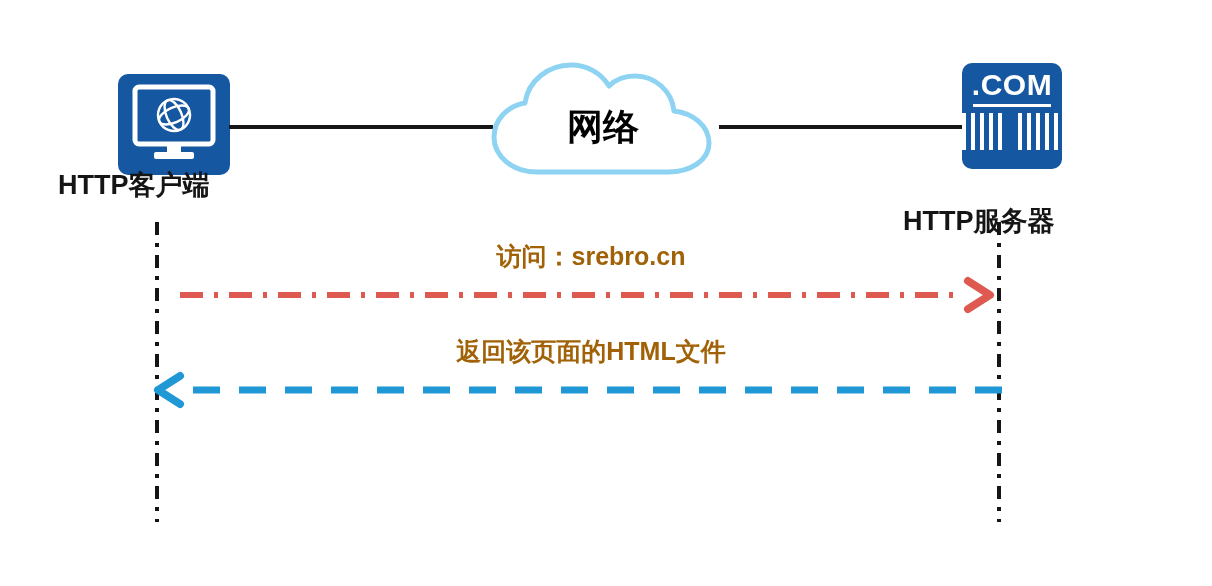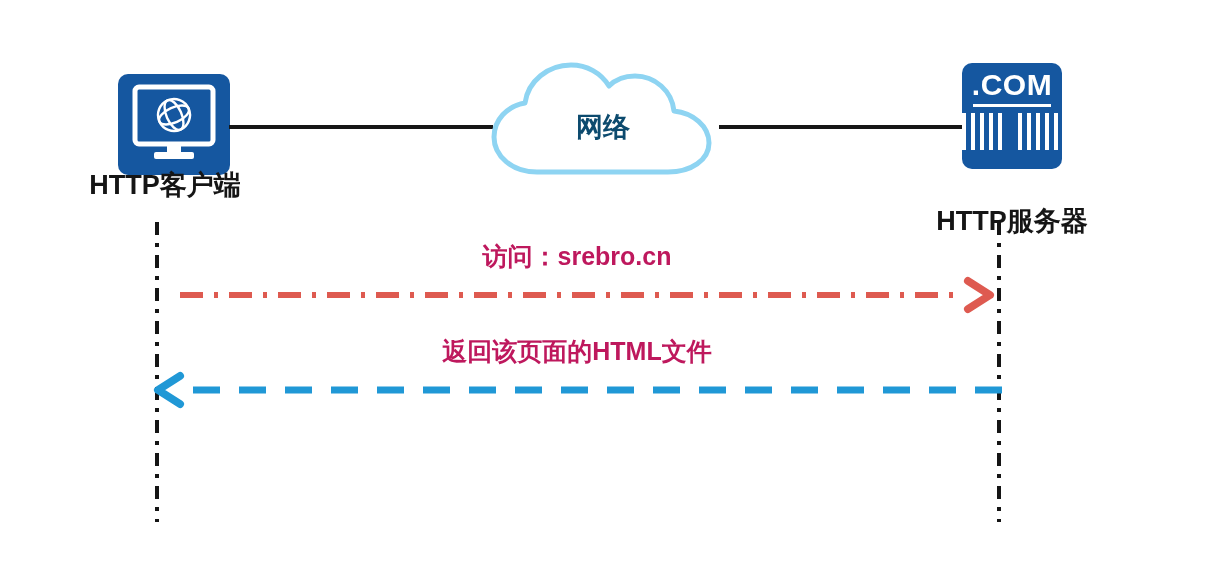--- a/index.html
+++ b/index.html
@@ -35,44 +35,44 @@
   .connector{height:4px;background:#161616;top:125px;}
   .connector.left{left:229px;width:264px;}
   .connector.right{left:719px;width:246px;}
 
   
   .cloud-wrap{left:480px;top:52px;width:246px;height:136px;}
   .cloud-label{
     left:480px;top:52px;width:246px;height:136px;
     display:flex;align-items:center;justify-content:center;
     padding-top:14px;box-sizing:border-box;
-    font-size:27px;font-weight:600;color:#0c4a6e;
+    font-size:36px;font-weight:600;color:#000000;
   }
 
   
   .node-label{
-    font-size:27px;font-weight:600;color:#151515;text-align:center;
+    font-size:27px;font-weight:600;color:#151515;
   }
   .client-label{left:58px;top:167px;width:214px;}
   .server-label{left:903px;top:167px;width:218px;margin-top:36px;}
 
   
   .lifeline{
     width:4px;height:300px;top:222px;
     background:repeating-linear-gradient(180deg,
       #151515 0 13px,transparent 13px 21px,
       #151515 21px 25px,transparent 25px 33px);
   }
   .lifeline.client{left:155px;}
   .lifeline.server{left:997px;}
 
   
   .msg-label{
-    left:297px;width:560px;text-align:center;
-    font-size:25px;font-weight:600;color:#be185d;
+    left:311px;width:560px;text-align:center;
+    font-size:25px;font-weight:600;color:#a16207;
   }
   .msg-label.request{top:240px;}
   .msg-label.response{top:335px;}
 
   .arrow-svg{display:block;}
   .request-arrow{left:150px;top:272px;}
   .response-arrow{left:140px;top:367px;}
 </style>
 </head>
 <body>

